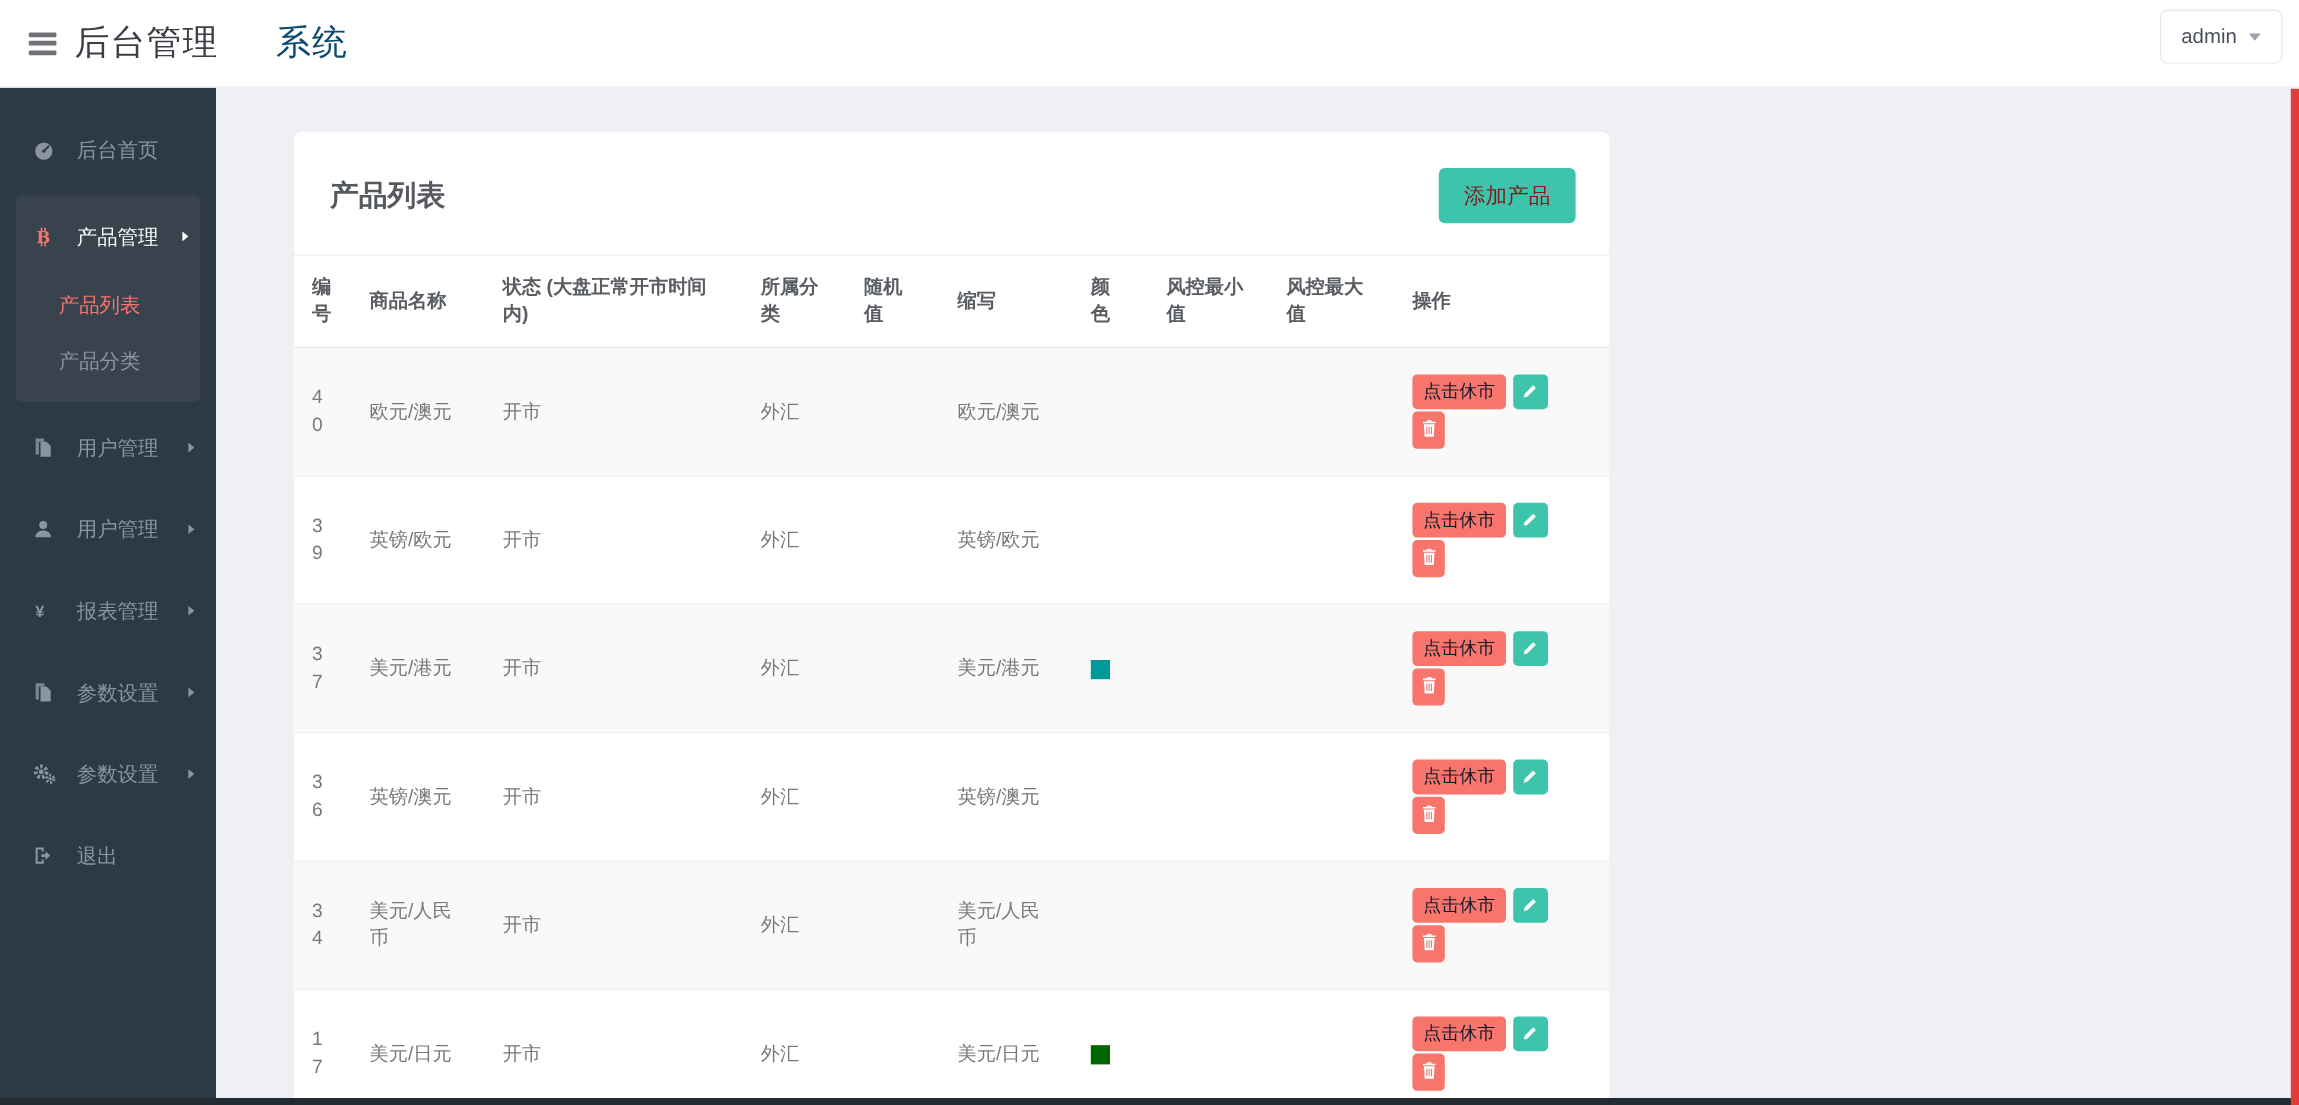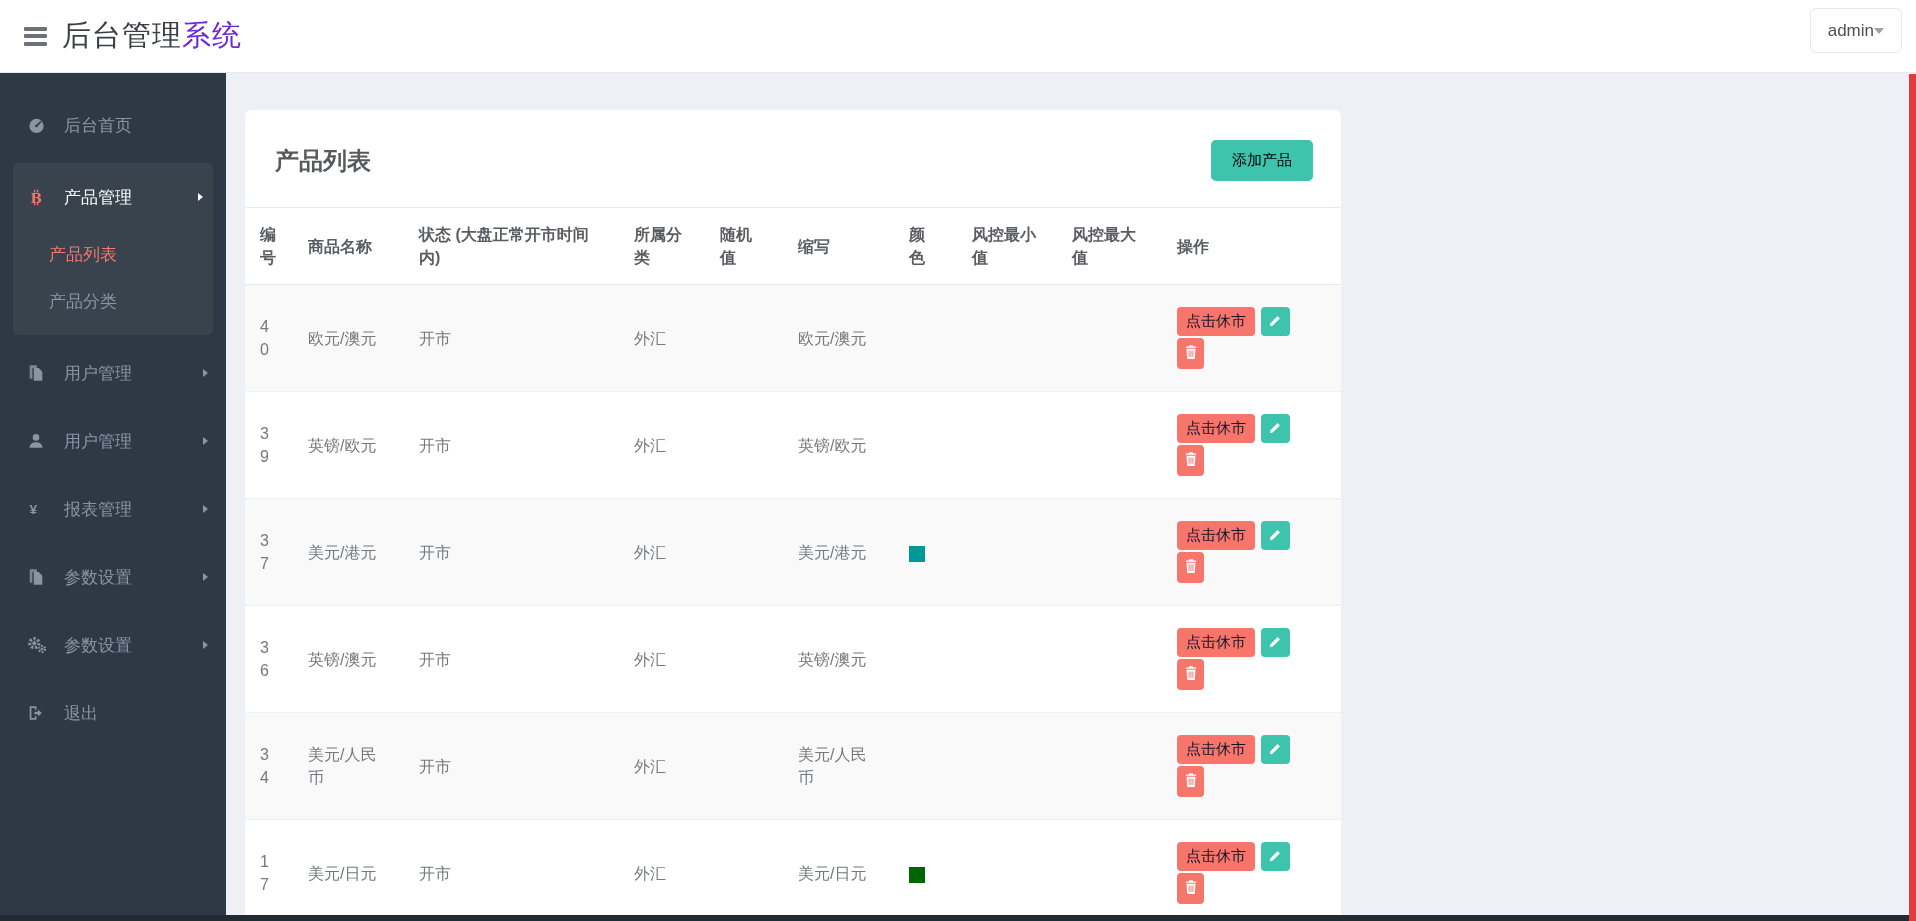--- a/index.html
+++ b/index.html
@@ -8,52 +8,52 @@
   body {
     font-family:"Liberation Sans","DejaVu Sans",sans-serif;
     background:#eef0f5; color:#76797c; position:relative;
   }
   
   .topbar { position:absolute; top:0; left:0; right:0; height:73px; background:#fff;
     border-bottom:1px solid #e8eaee; display:flex; align-items:center; z-index:4; }
   .burger { margin-left:24px; cursor:pointer; }
   .burger div { width:23px; height:4px; background:#6e7277; border-radius:1px; margin:3.5px 0; }
   .brand { margin-left:15px; font-size:29px; color:#3a3f46; letter-spacing:1px; }
-  .brand .accent { color:#6d28d9; }
+  .brand .accent { color:#0c4a6e;margin-left:48px; }
   .user-box { position:absolute; right:14px; top:8px; height:45px; padding:0 17px;
     border:1px solid #e5e8f0; border-radius:6px; background:#fff; display:flex;
-    align-items:center; color:#4a5158; font-size:17px; cursor:pointer; }
+    align-items:center; gap:10px; color:#4a5158; font-size:17px; cursor:pointer; }
   .caret-down { width:0; height:0; border-left:5px solid transparent;
     border-right:5px solid transparent; border-top:6px solid #9aa2ab; }
   
   .v-scrollbar { position:absolute; right:0; top:74px; bottom:0; width:7px; background:#e23b3b; z-index:9; }
   .bottom-strip { position:absolute; left:0; right:0; bottom:0; height:6px; background:#222a32; z-index:8; }
   
-  .sidebar { position:absolute; top:73px; left:0; bottom:0; width:226px; background:#2d3a46;
+  .sidebar { position:absolute; top:73px; left:0; bottom:0; width:180px; background:#2d3a46;
     padding-top:18px; z-index:3; }
   .side-item { height:68px; display:flex; align-items:center; padding:0 18px 0 27px;
     color:#8a94a2; font-size:17px; cursor:pointer; }
   .s-icon { width:27px; display:flex; align-items:center; color:#8a94a2; flex:none; }
   .s-label { margin-left:10px; flex:1; }
   .caret-r { width:0; height:0; border-left:5px solid #8a94a2;
     border-top:4.5px solid transparent; border-bottom:4.5px solid transparent; }
   .side-group { background:#39434e; border-radius:5px; margin:4px 13px 4px 13px; padding-bottom:10px; }
   .side-group .side-item { padding-left:14px; padding-right:10px; }
   .side-item.active { color:#fff; }
   .side-item.active .s-icon { color:#f8756c; }
   .side-item.active .caret-r { border-left-color:#fff; }
   .side-sub { padding:12px 0 12px 36px; font-size:17px; color:#8a94a2; cursor:pointer; }
   .side-sub.active { color:#f8756c; }
   
   .main { position:absolute; left:227px; top:73px; right:0; bottom:0; }
   .card { margin:37px 0 0 18px; width:1096px; min-height:860px; background:#fff; border-radius:6px; }
   .card-header { display:flex; align-items:center; justify-content:space-between;
     padding:30px 28px 26px 30px; border-bottom:1px solid #e7eaec; }
   .card-title { font-size:24px; color:#565a5f; }
-  .btn-add { background:#3ec3ac; color:#000000; font-size:15px; padding:11px 21px;
+  .btn-add { background:#3ec3ac; color:#7f1d1d; font-size:18px; padding:11px 21px;
     border:none; border-radius:5px; cursor:pointer;
     font-family:"Liberation Sans","DejaVu Sans",sans-serif; }
   
   table.products { width:100%; border-collapse:collapse; table-layout:fixed;
     font-size:16px; color:#76797c; }
   .products th, .products td { text-align:left; vertical-align:middle;
     padding:14px 18px 14px 15px; line-height:1.45; word-break:break-word; }
   .products th { font-weight:bold; color:#595d62; border-bottom:1px solid #e7eaec; padding-top:15px; padding-bottom:15px; }
   .products td { padding-top:20px; padding-bottom:20px; border-top:1px solid #edeff1; }
   .products tbody tr:first-child td { border-top:none; }

